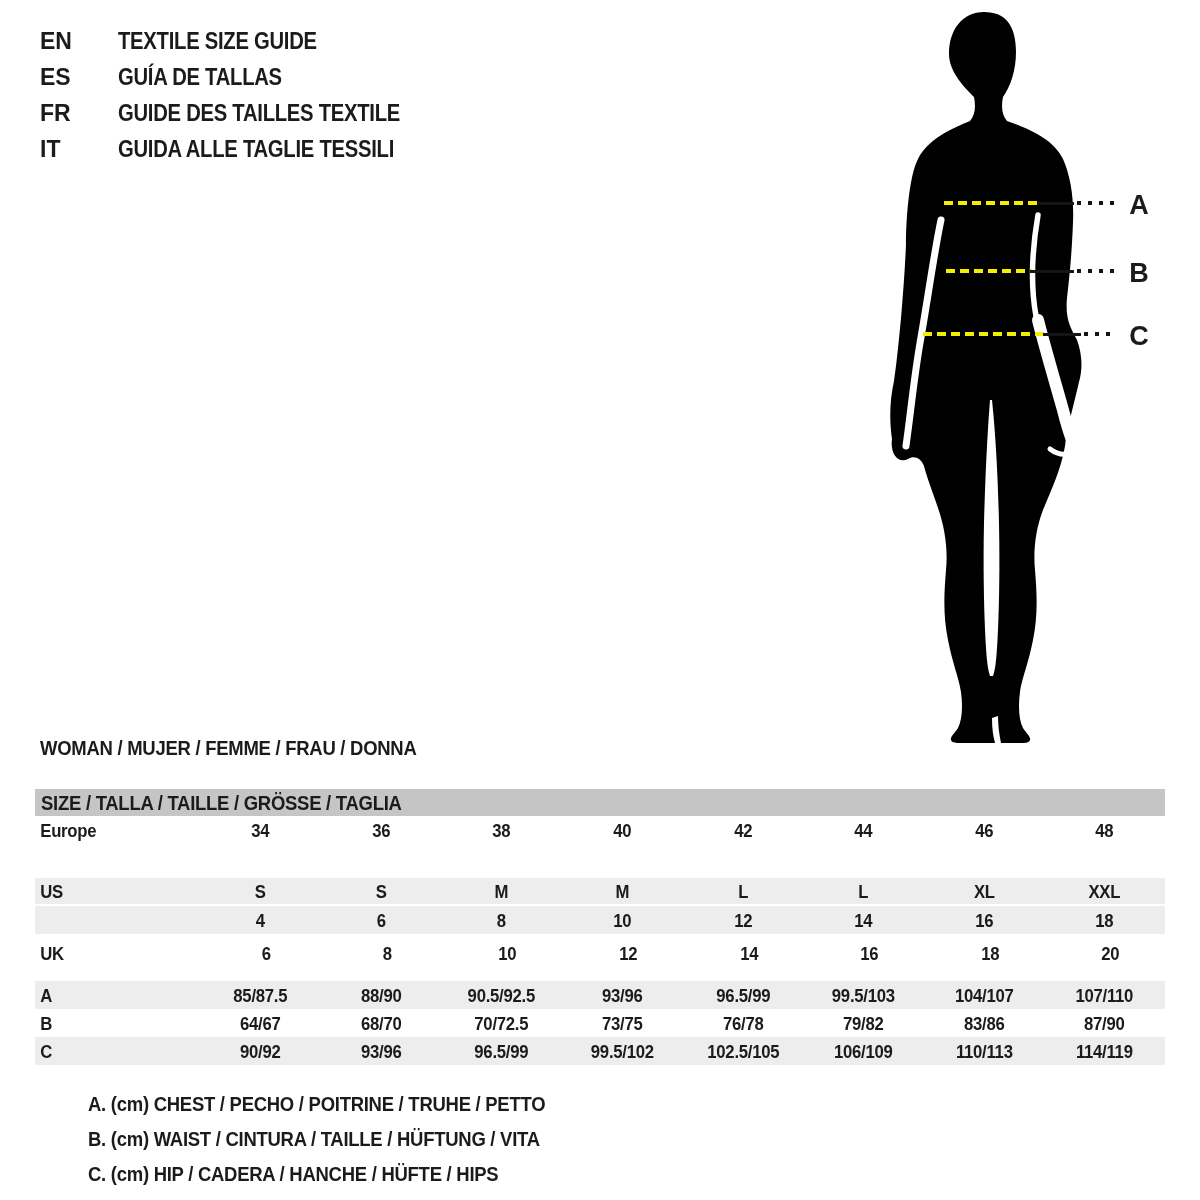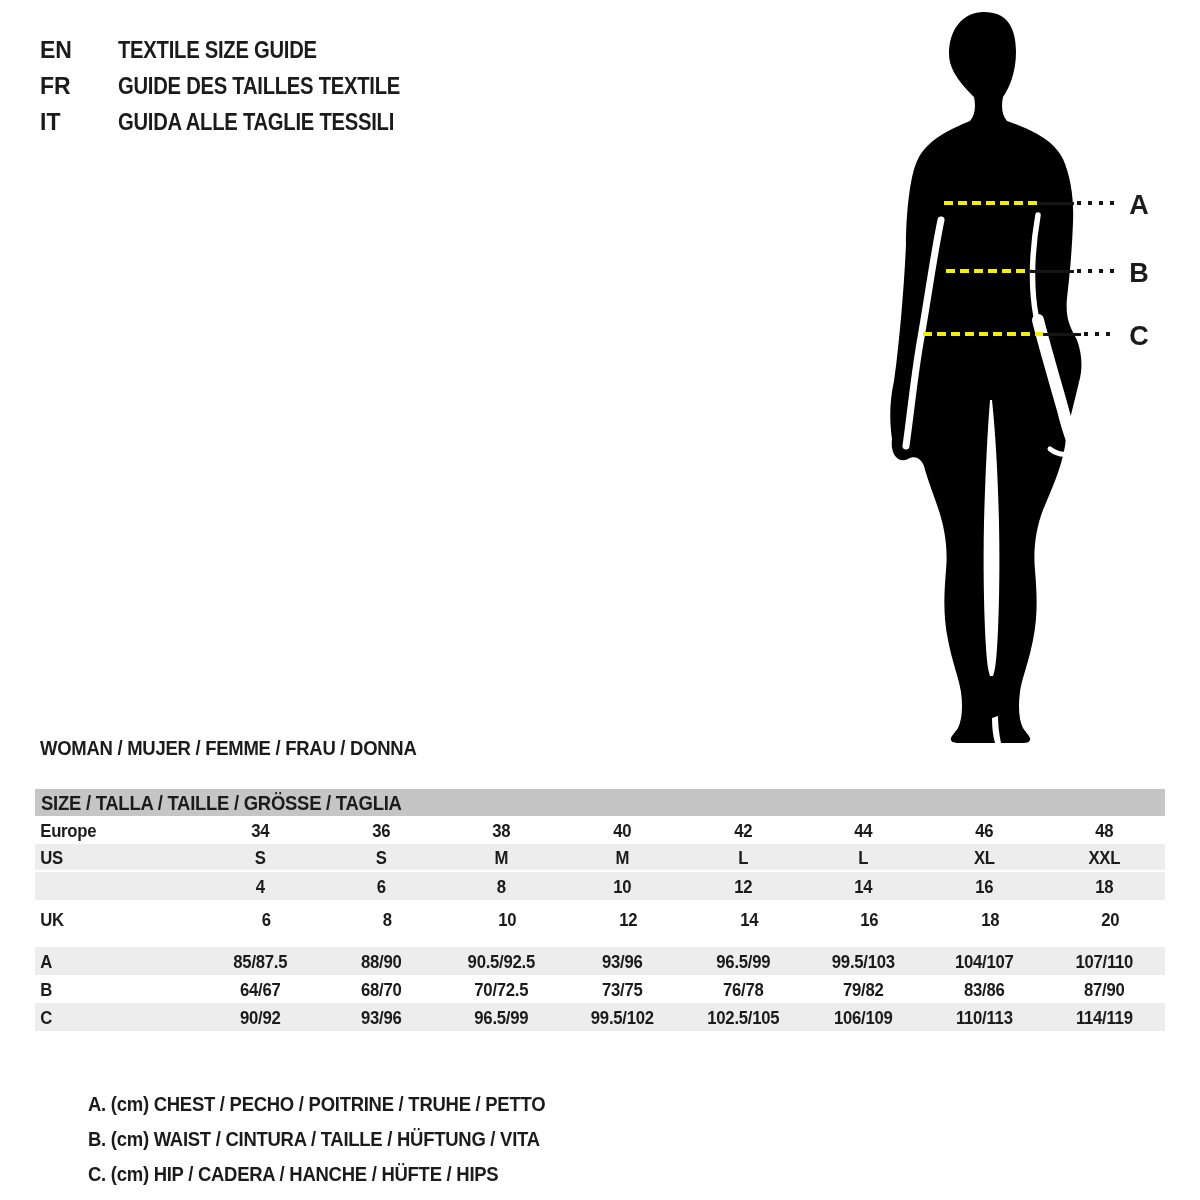--- a/index.html
+++ b/index.html
@@ -2,21 +2,21 @@
 <html><head>
 <meta charset="utf-8">
 <style>
   html,body{margin:0;padding:0;background:#fff;}
   .page{position:relative;width:1200px;height:1200px;background:#ffffff;overflow:hidden;
         font-family:"Liberation Sans",sans-serif;color:#1b1b1b;}
   .cnd{display:inline-block;transform:scaleX(.88);transform-origin:0 50%;letter-spacing:-.3px;white-space:nowrap;}
 
   
   .langs{position:absolute;left:40px;top:28px;}
-  .lang-row{display:flex;height:36px;align-items:flex-end;}
+  .lang-row{display:flex;height:36px;align-items:flex-start;}
   .lang-code{width:78px;font-weight:bold;font-size:23px;}
   .lang-label{font-weight:bold;font-size:23px;}
 
   
   .fig-svg{position:absolute;left:880px;top:8px;width:215px;height:735px;}
   .mline{position:absolute;height:4px;}
   .yline{background:repeating-linear-gradient(to right,#f2ef00 0 9px,transparent 9px 14px);}
   .bseg{position:absolute;height:3px;background:#151515;}
   .bdots{background:repeating-linear-gradient(to right,#151515 0 4px,transparent 4px 11px);}
   .mlabel{position:absolute;width:30px;text-align:center;font-size:27px;font-weight:bold;}
@@ -26,38 +26,42 @@
 
   
   .group-title{position:absolute;left:40px;top:736px;font-size:21px;font-weight:bold;}
 
   
   .sizetable{position:absolute;left:35px;top:789px;width:1130px;}
   .t-header{height:27px;line-height:28px;font-size:21px;font-weight:bold;padding-left:6px;box-sizing:border-box;}
   .t-row{display:grid;grid-template-columns:165px repeat(8,1fr);height:28px;line-height:30px;
          font-size:19px;font-weight:bold;box-sizing:border-box;}
   .t-row.shaded{}
-  .t-row.divided{border-bottom:2px solid #ffffff;line-height:28px;}
+  .t-row.divided{border-bottom:2px solid #ffffff;line-height:28px;margin-top:34px;}
   .t-row.tall{height:47px;line-height:39px;gap:12px;}
   .t-label{text-align:left;padding-left:6px;transform:scaleX(.88);transform-origin:0 50%;letter-spacing:-.3px;}
   .t-cell{text-align:center;transform:scaleX(.88);transform-origin:50% 50%;letter-spacing:-.3px;}
 
   
   .legend{position:absolute;left:40px;top:1086px;margin-left:48px;}
   .legend-line{height:35px;line-height:35px;font-size:21px;font-weight:bold;}
 </style>
 </head>
 <body>
 
 <div class="page">
 
   <div class="langs">
       <div class="lang-row">
         <span class="lang-code">EN</span>
         <span class="lang-label cnd">TEXTILE SIZE GUIDE</span>
+      </div>
+      <div class="lang-row">
+        <span class="lang-code">ES</span>
+        <span class="lang-label cnd">GUÍA DE TALLAS</span>
       </div>
       <div class="lang-row">
         <span class="lang-code">FR</span>
         <span class="lang-label cnd">GUIDE DES TAILLES TEXTILE</span>
       </div>
       <div class="lang-row">
         <span class="lang-code">IT</span>
         <span class="lang-label cnd">GUIDA ALLE TAGLIE TESSILI</span>
       </div>
     </div>

